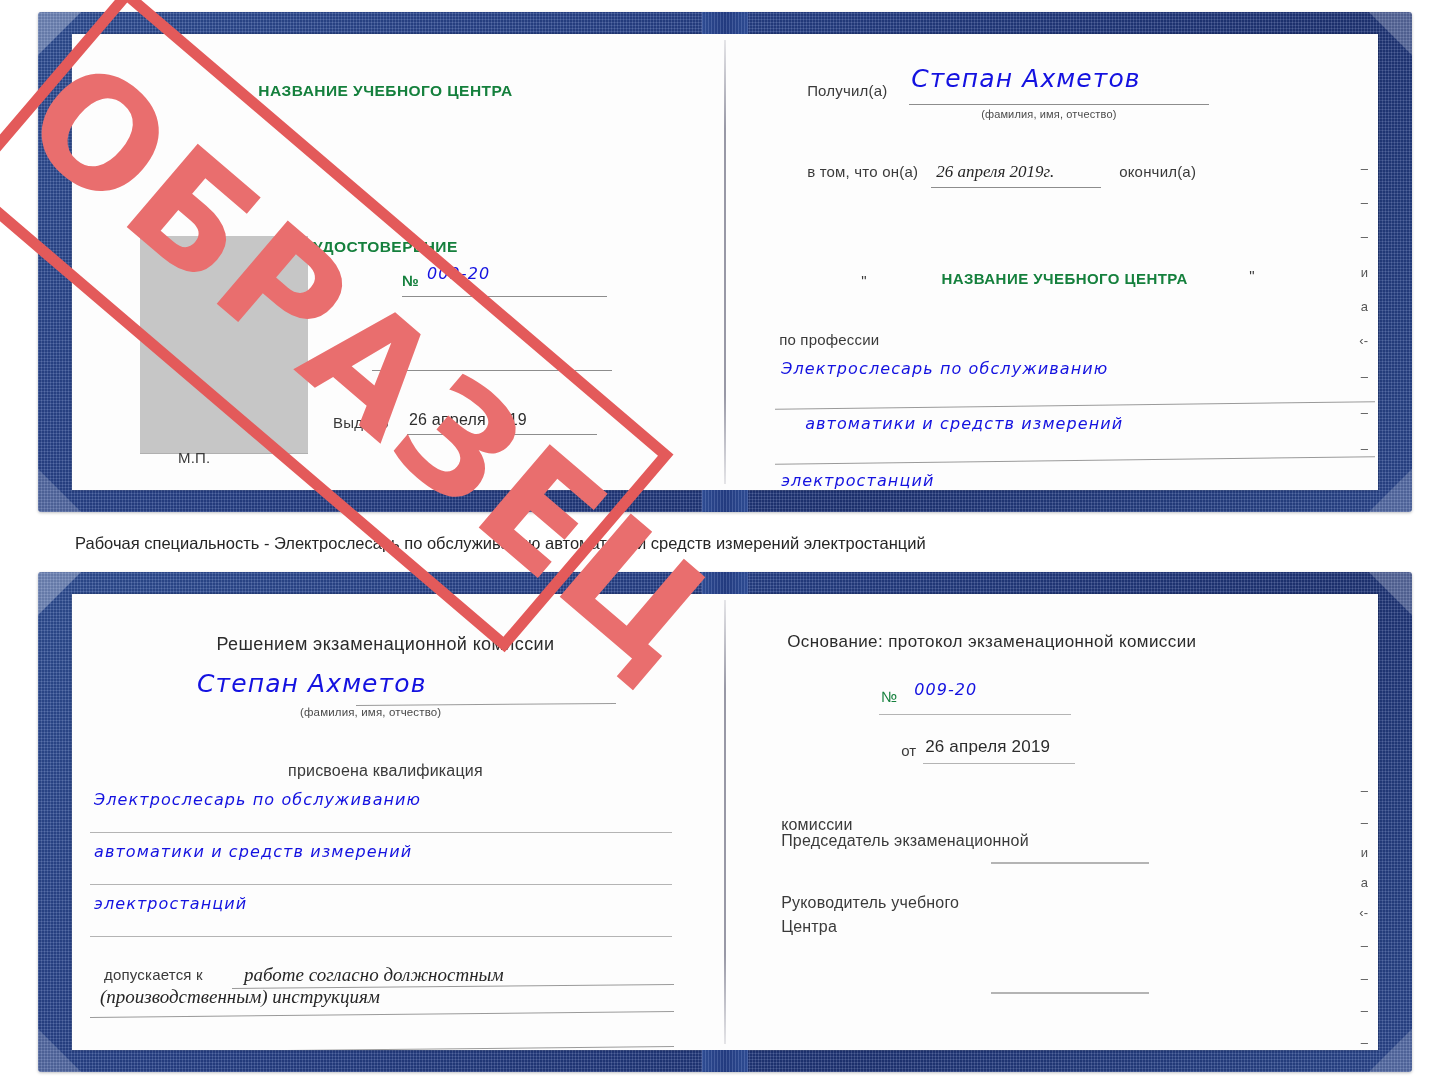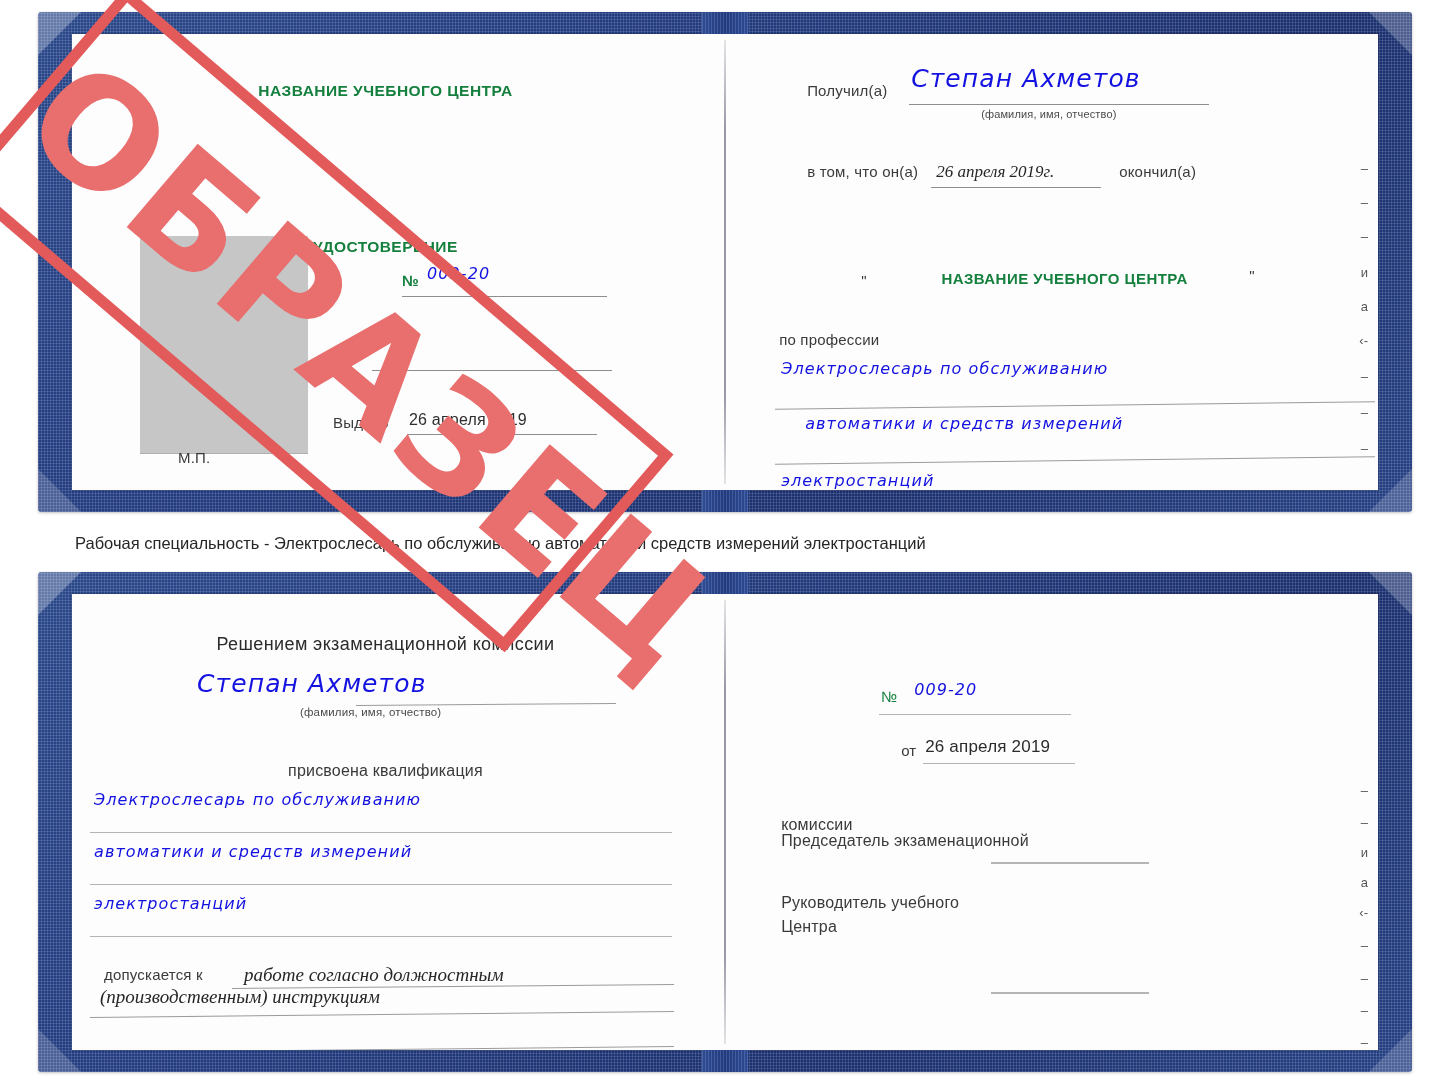--- a/index.html
+++ b/index.html
@@ -256,20 +256,21 @@
       <div class="lbl" style="position:absolute; left:32px; top:372px; font-size:15px;">допускается к</div>
       <div class="ital-serif" style="position:absolute; left:172px; top:370px; font-size:19px;">работе согласно должностным</div>
       <div class="ital-serif" style="position:absolute; left:28px; top:392px; font-size:19px;">(производственным) инструкциям</div>
       <div class="rule thin" style="left:160px; top:392px; width:442px; transform:rotate(-0.5deg);"></div>
       <div class="rule thin" style="left:18px; top:420px; width:584px; transform:rotate(-0.6deg);"></div>
       <div class="rule thin" style="left:18px; top:455px; width:584px; transform:rotate(-0.6deg);"></div>
     </div>
 
     <div class="page right">
 
+      <div class="lbl" style="position:absolute; left:36px; top:38px; font-size:17px; color:#2b2b2b; letter-spacing:.4px;">Основание: протокол экзаменационной комиссии</div>
 
       <div class="lbl-b" style="position:absolute; left:130px; top:94px; font-size:15px; font-weight:400;">№</div>
       <div class="hand" style="position:absolute; left:163px; top:86px;">009-20</div>
       <div class="rule light" style="left:128px; top:120px; width:192px;"></div>
 
       <div class="lbl" style="position:absolute; left:150px; top:148px; font-size:15px;">от</div>
       <div class="lbl" style="position:absolute; left:174px; top:143px; font-size:17px; color:#2b2b2b;">26 апреля 2019</div>
       <div class="rule light" style="left:172px; top:169px; width:152px;"></div>
 
       <div class="lbl" style="position:absolute; left:30px; top:198px; font-size:16px;margin-top:40px;">Председатель экзаменационной</div>

